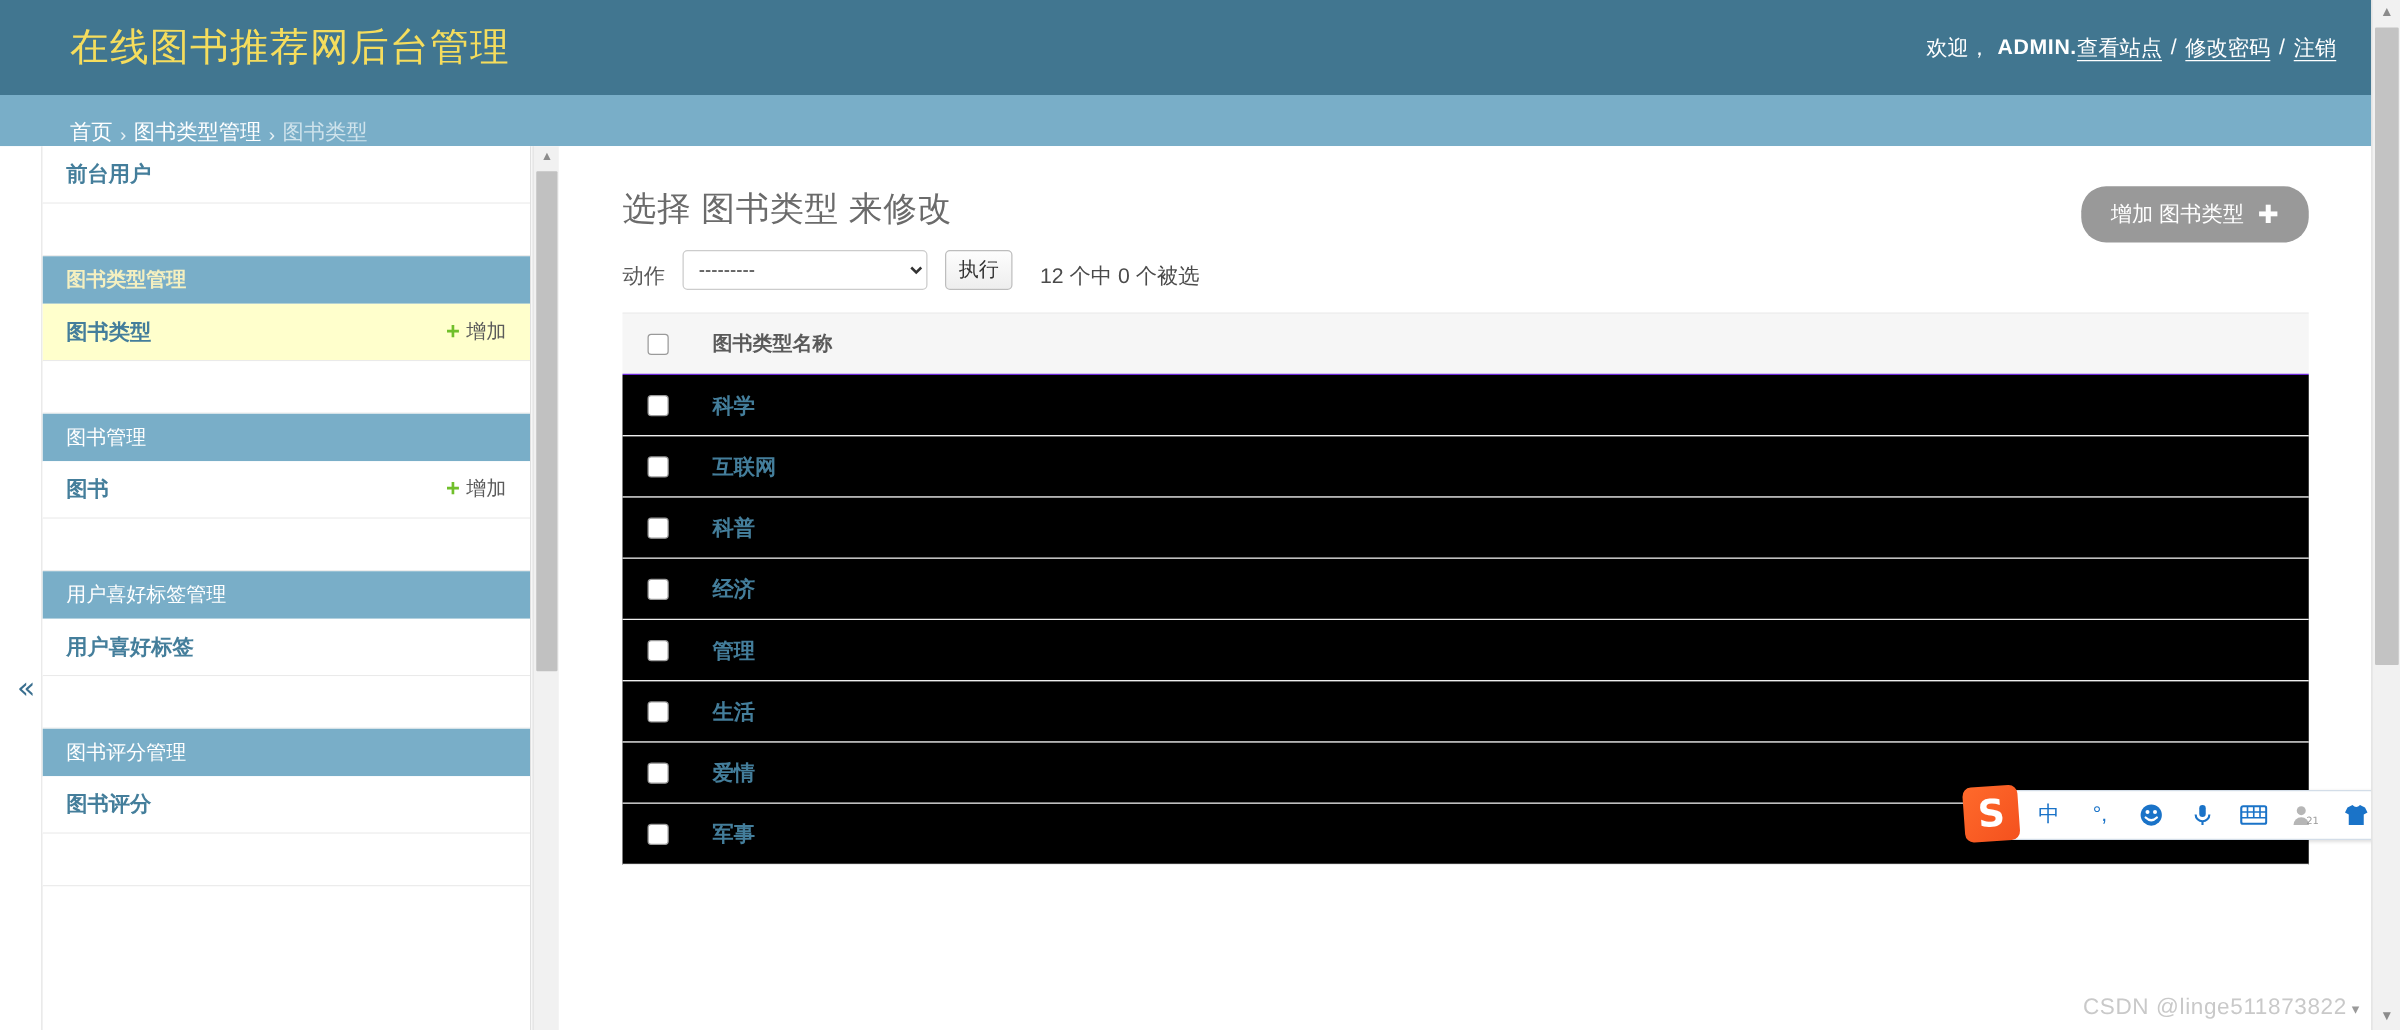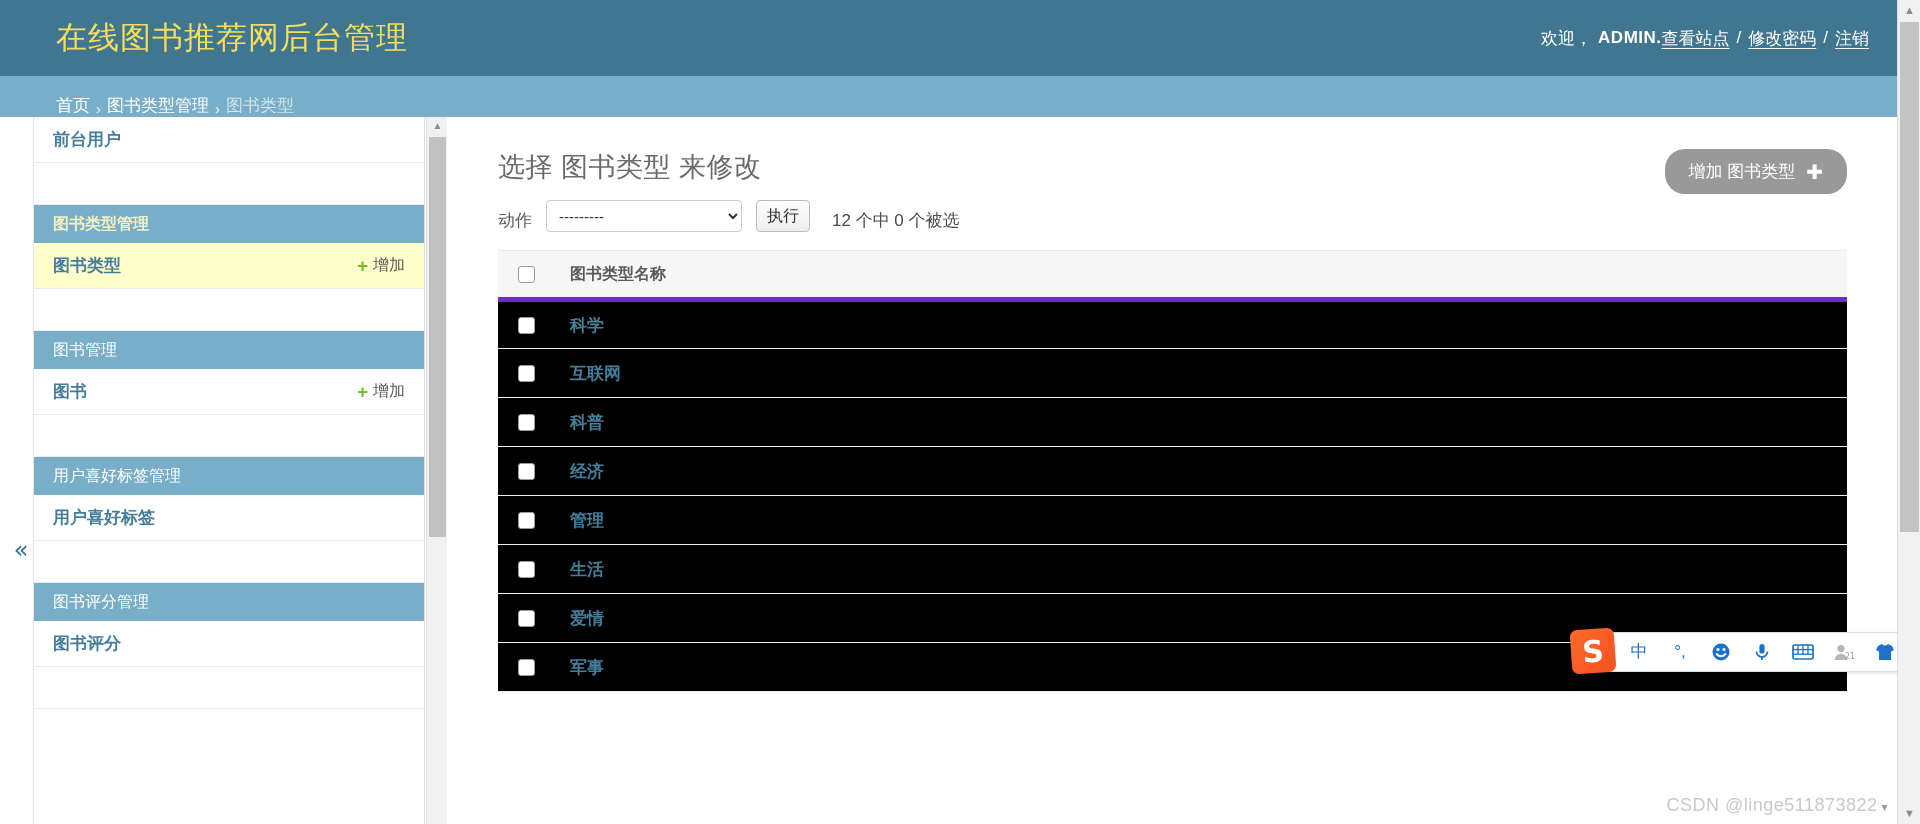--- a/index.html
+++ b/index.html
@@ -212,21 +212,21 @@
     font-size: 16px; color: #333; cursor: pointer;
     font-family: "Liberation Sans", sans-serif;
   }
   .act-count { font-size: 17px; color: #4a4a4a; margin-left: 8px; }
 
   
   .rtable { width: 100%; border-collapse: collapse; }
   .rtable thead th {
     background: #f6f6f6;
     border-top: 1px solid #eaeaea;
-    border-bottom: 5px solid #6d28d9;
+    border-bottom: 1px solid #6d28d9;
     height: 49px;
     text-align: left;
     font-size: 16px; color: #5a5a5a; font-weight: bold;
     padding: 0;
   }
   .rtable td {
     height: 49px;
     border-bottom: 1px solid #eeeeee;
     padding: 0;
     font-size: 17px;

